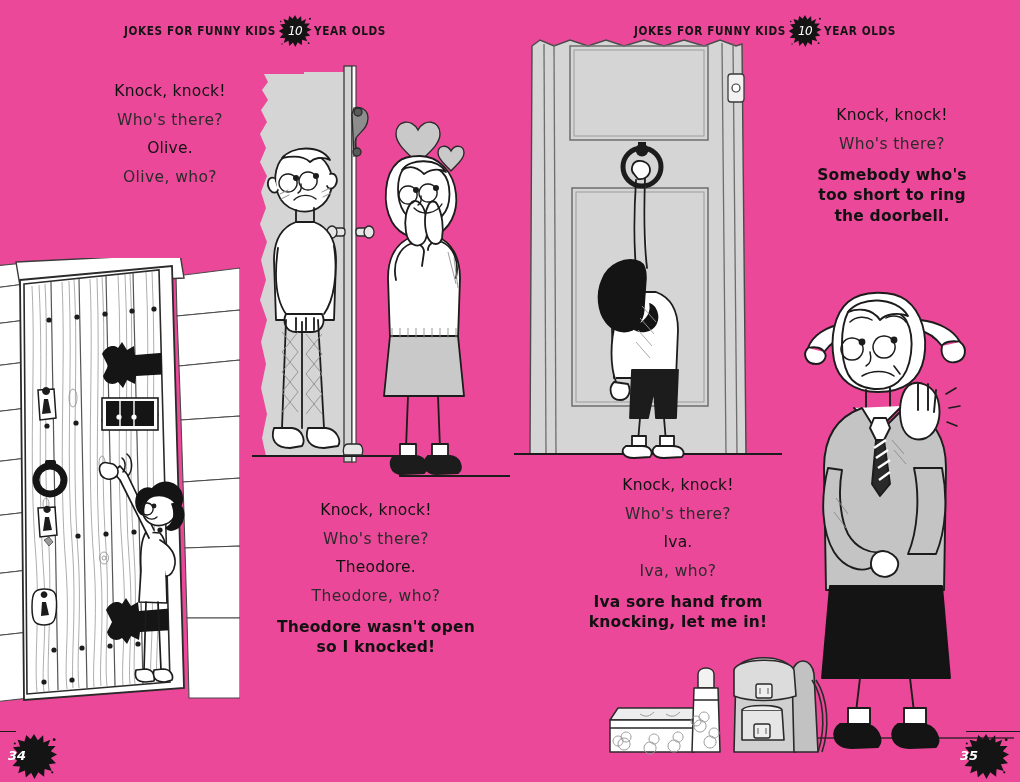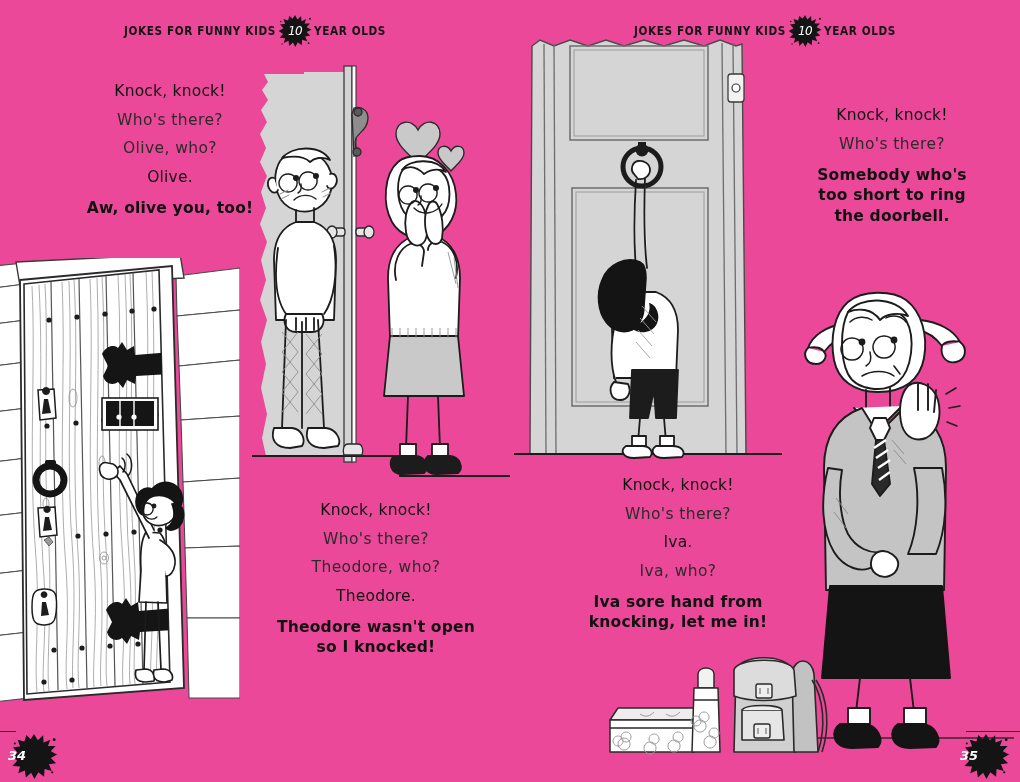--- a/index.html
+++ b/index.html
@@ -150,30 +150,29 @@
         <circle fill="#141414" cx="12" cy="88" r="2"></circle>
       </svg>
       <span class="splat-num">10</span>
     </span>
     <span class="rh-text">YEAR OLDS</span>
   </div>
 
   <div class="joke" id="joke-olive">
     <p class="line setup">Knock, knock!</p>
     <p class="line reply">Who's there?</p>
+    <p class="line setup">Olive.</p>
     <p class="line reply">Olive, who?</p>
-    <p class="line setup">Olive.</p>
-    <p class="line punch">Aw, olive you, too!</p>
   </div>
 
   <div class="joke" id="joke-theodore">
     <p class="line setup">Knock, knock!</p>
     <p class="line reply">Who's there?</p>
+    <p class="line setup">Theodore.</p>
     <p class="line reply">Theodore, who?</p>
-    <p class="line setup">Theodore.</p>
     <p class="line punch">Theodore wasn't open
 so I knocked!</p>
   </div>
 
   <div class="illus" id="illus-stone-door">
     <svg viewBox="0 0 246 452" aria-hidden="true">
       <defs>
         <clipPath id="clipDoorWood">
             <path d="M30 26 L165 12 L176 424 L33 436 Z"></path>
           </clipPath>

